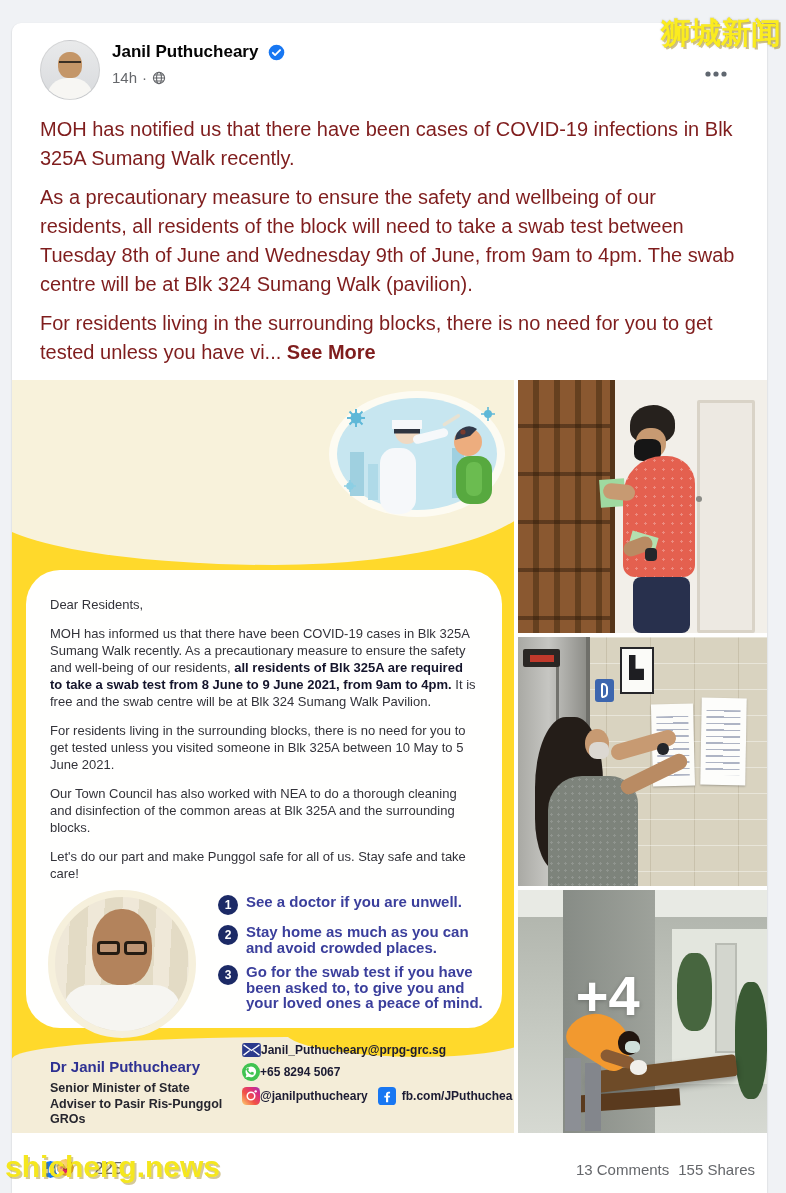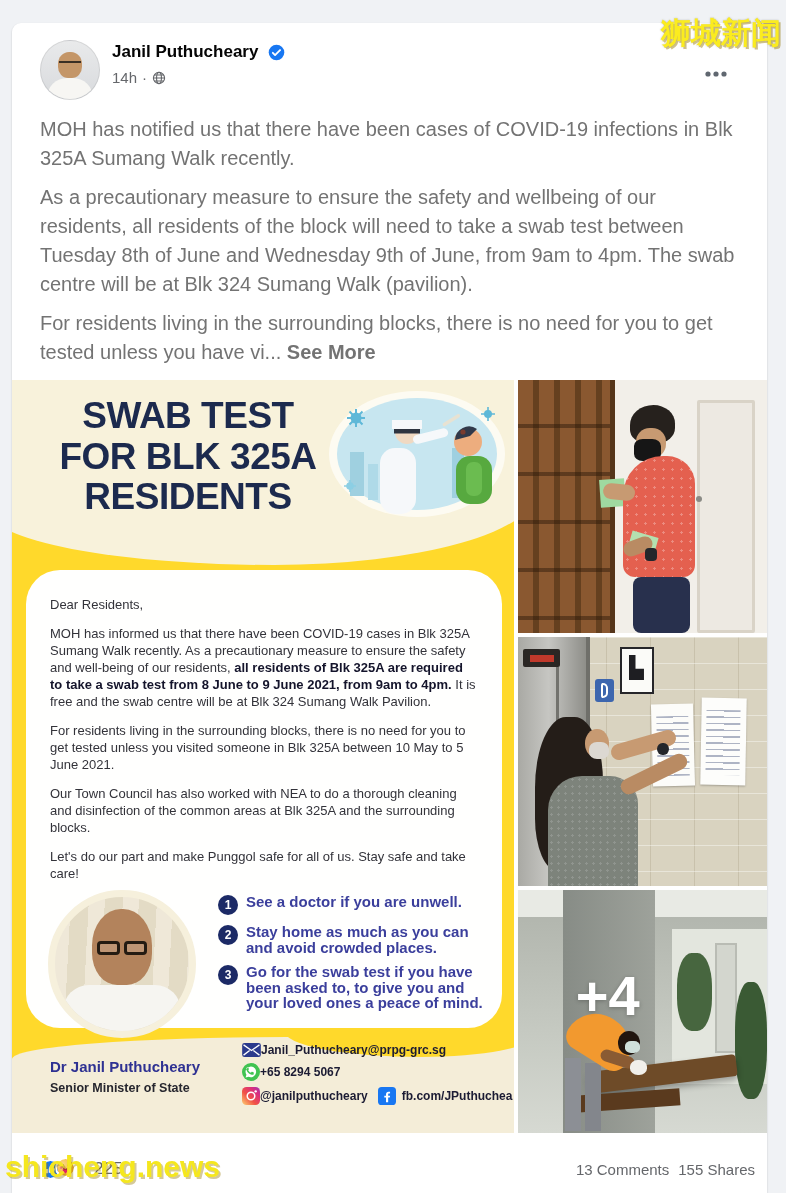--- a/index.html
+++ b/index.html
@@ -21,21 +21,21 @@
   .avatar .body { position:absolute; bottom:-5px; left:50%; transform:translateX(-50%);
                   width:46px; height:26px; background:#F7F6F3; border-radius:20px 20px 0 0; }
   .name-row { position:absolute; left:100px; top:19px; display:flex; align-items:center; gap:10px; }
   .author { font-size:17px; font-weight:bold; color:#050505; cursor:pointer; }
   .meta-row { position:absolute; left:100px; top:46px; display:flex; align-items:center; gap:5px;
               color:#65676B; font-size:15px; cursor:pointer; }
   .menu-btn { position:absolute; right:34px; top:34px; padding:6px; cursor:pointer; border-radius:50%; }
 
   
   .post-text { position:absolute; top:92px; left:28px; width:708px; max-height:258px; overflow:hidden;
-               font-size:20px; line-height:29px; color:#737373; }
+               font-size:20px; line-height:29px; color:#7f1d1d; }
   .post-text p { margin-bottom:10px; }
   .see-more { font-weight:bold; cursor:pointer; }
 
   
   .media-grid { position:absolute; top:357px; left:0; width:755px; height:753px; background:#fff; }
   .poster { position:absolute; left:0; top:0; width:502px; height:753px; background:#FFD92B;
             overflow:hidden; cursor:pointer; }
   .photo { position:absolute; left:506px; width:249px; overflow:hidden; cursor:pointer; }
   .photo1 { top:0; height:253px; background:#F2EFE9; }
   .photo2 { top:257px; height:249px; background:#D9D3C0;
@@ -225,25 +225,20 @@
   <div class="post-text">
     <p>MOH has notified us that there have been cases of COVID-19 infections in Blk 325A Sumang Walk recently.</p>
     <p>As a precautionary measure to ensure the safety and wellbeing of our residents, all residents of the block will need to take a swab test between Tuesday 8th of June and Wednesday 9th of June, from 9am to 4pm. The swab centre will be at Blk 324 Sumang Walk (pavilion).</p>
     <p><span>For residents living in the surrounding blocks, there is no need for you to get tested unless you have vi... </span><span class="see-more">See More</span></p>
   </div>
 
   <div class="media-grid">
 
     <div class="poster">
       <div class="poster-top"></div>
-      <div class="poster-title">
-        <span>SWAB TEST</span>
-        <span>FOR BLK 325A</span>
-        <span>RESIDENTS</span>
-      </div>
       <svg class="white-ast" width="20" height="20" viewBox="0 0 20 20">
           <g stroke="#FDFCF4" stroke-width="2.4">
             <path d="M10 1v18M1 10h18M3.6 3.6l12.8 12.8M16.4 3.6L3.6 16.4"></path>
           </g>
         </svg>
       <svg class="oval-illu" width="178" height="128" viewBox="0 0 178 128">
         <ellipse cx="89" cy="64" rx="88" ry="63" fill="#FDFBF2"></ellipse>
         <ellipse cx="89" cy="64" rx="80" ry="56" fill="#C7E6F0"></ellipse>
         <rect x="22" y="62" width="14" height="44" fill="#9FD0E0"></rect>
         <rect x="40" y="74" width="10" height="36" fill="#AFDAE8"></rect>
@@ -304,20 +299,21 @@
         <div class="dshirt"></div>
       </div>
 
       <div class="poster-bottom">
         <div class="band-tongue"></div>
       </div>
 
       <div class="sig-block">
         <div class="sig-name">Dr Janil Puthucheary</div>
         <div class="sig-title">Senior Minister of State</div>
+        <div class="sig-title">Adviser to Pasir Ris-Punggol GROs</div>
       </div>
 
       <div class="contact-block">
         <div class="contact-row">
           <svg viewBox="0 0 20 15" width="19" height="14">
               <rect width="20" height="15" rx="2.5" fill="#2B3A8C"></rect>
               <path d="M1.5 2l8.5 6 8.5-6M1.5 13l6.5-5M18.5 13l-6.5-5" stroke="#fff" stroke-width="1.4" fill="none"></path>
             </svg>
           <span class="txt">Janil_Puthucheary@prpg-grc.sg</span>
         </div>

